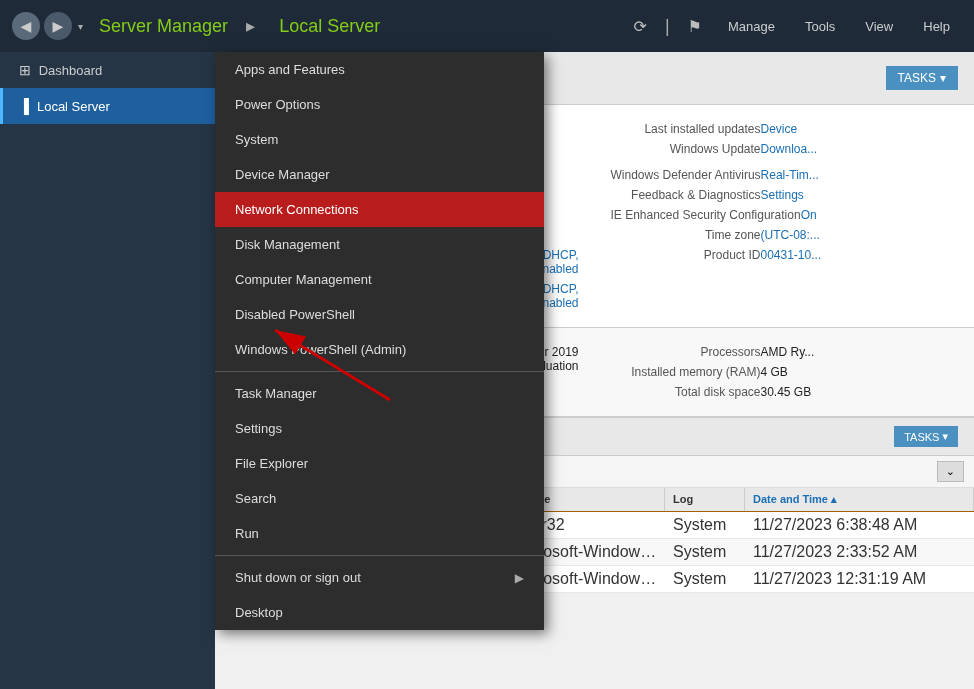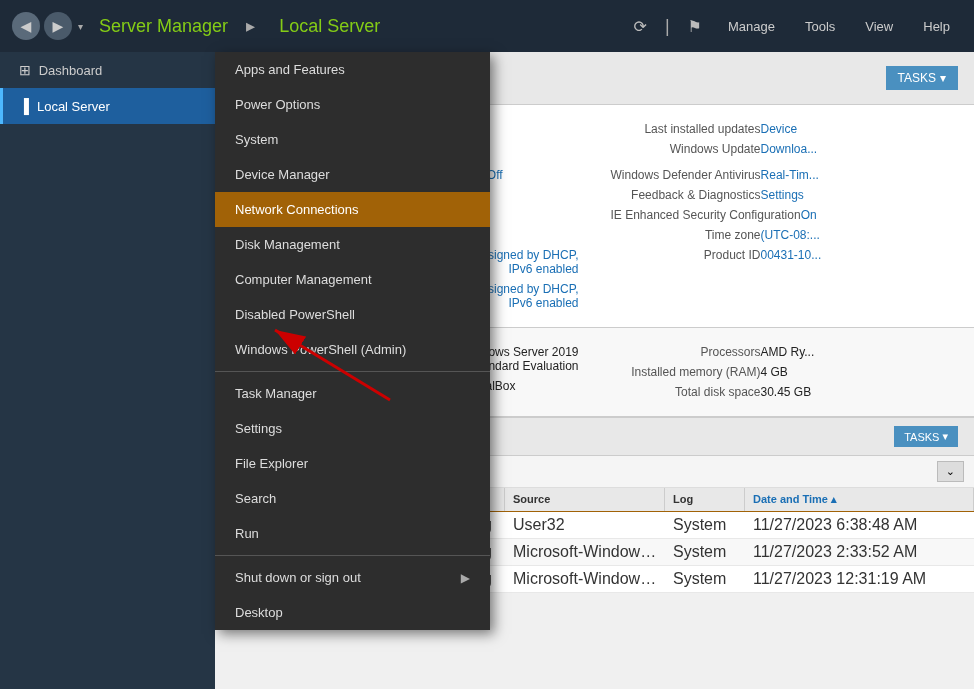--- a/index.html
+++ b/index.html
@@ -98,21 +98,21 @@
 
     
     .context-menu {
       position: absolute; left: 0; top: 0; width: 275px; background: #2d2d2d;
       z-index: 100; box-shadow: 4px 4px 12px rgba(0,0,0,0.5);
       display: flex; flex-direction: column;
     }
     .menu-item {
       padding: 10px 20px; color: #ddd; font-size: 13px; cursor: pointer; display: flex; align-items: center; justify-content: space-between;
     }
-    .menu-item.highlighted { background: #a16207; color: #fff; }
+    .menu-item.highlighted { background: #b91c1c; color: #fff; }
     .menu-divider { border-top: 1px solid #555; margin: 4px 0; }
     .menu-arrow { color: #aaa; font-size: 12px; }
 
     
     .red-arrow {
       position: absolute; pointer-events: none; z-index: 200;
     }
   </style>
 </head>
 <body>
@@ -309,21 +309,21 @@
         <div>Microsoft-Windows-Time-Service</div>
         <div>System</div>
         <div>11/27/2023 12:31:19 AM</div>
       </div>
     </div>
 
   </div>
 
 </div>
 
-<div class="context-menu" style="top: 52px; left: 215px; width: 275px;">
+<div class="context-menu" style="top: 52px; left: 215px; width: 329px;">
   <div class="menu-item">
     <span>Apps and Features</span>
   </div>
   <div class="menu-item">
     <span>Power Options</span>
   </div>
   <div class="menu-item">
     <span>System</span>
   </div>
   <div class="menu-item">

